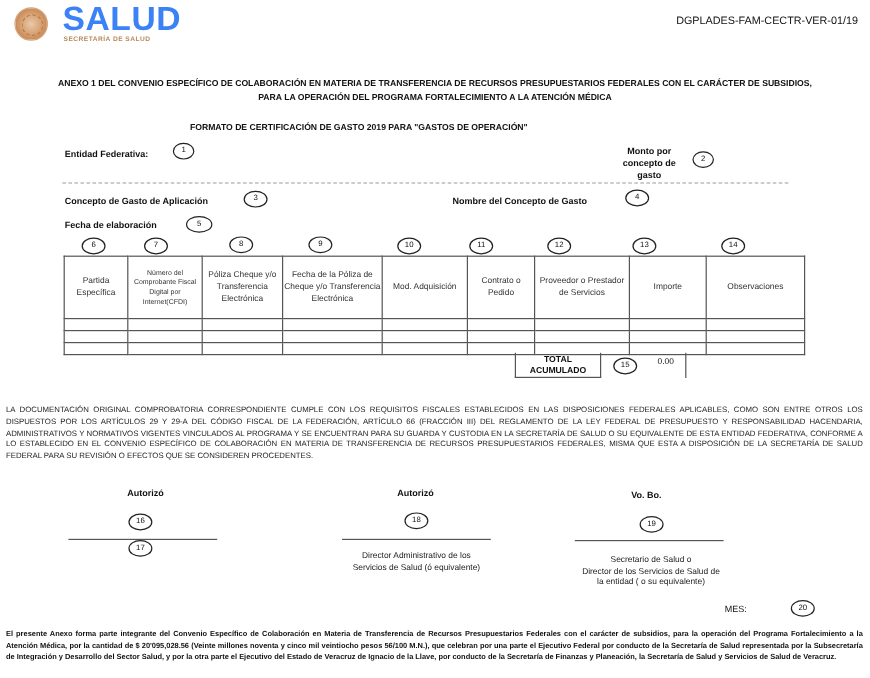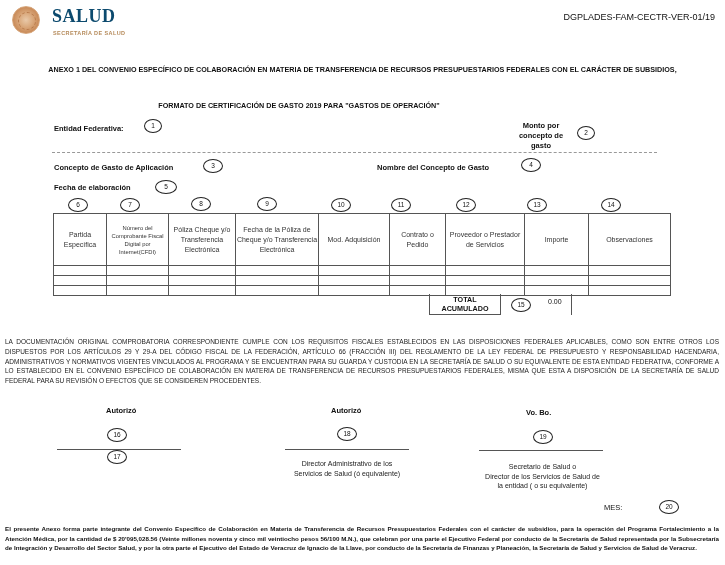--- a/index.html
+++ b/index.html
@@ -6,21 +6,21 @@
     html, body { width: 725px; height: 565px; background: #ffffff; overflow: hidden; }
     body { position: relative; font-family: "Liberation Sans", sans-serif; color: #111; }
     .abs { position: absolute; }
 
     
     .logo-seal { left: 12px; top: 6px; width: 28px; height: 28px; border-radius: 50%;
       background: radial-gradient(circle at 50% 50%, #e9c9a9 0%, #d9a77a 40%, #c98b59 70%, #e7c3a0 100%);
       border: 1px solid #d7a67b; }
     .logo-seal::after { content: ""; position: absolute; left: 5px; top: 5px; width: 16px; height: 16px; border-radius: 50%;
       border: 1px dashed #b7794a; }
-    .logo-word { left: 52px; top: 3px; font-family: Liberation Serif, serif; font-weight: bold; font-size: 18px; color: #0c4a6e; letter-spacing: 0.5px; line-height: 26px; }
+    .logo-word { left: 52px; top: 3px; font-family: Liberation Sans, sans-serif; font-weight: bold; font-size: 28px; color: #3b82f6; letter-spacing: 0.5px; line-height: 26px; }
     .logo-sub { left: 53px; top: 30px; font-size: 5.5px; font-weight: bold; color: #b58a5a; letter-spacing: 0.4px; }
     .doc-code { right: 10px; top: 12px; font-size: 9px; font-weight: normal; }
 
     .title1 { left: 0; width: 725px; top: 64px; text-align: center; font-size: 7.2px; font-weight: bold; line-height: 11px; }
     .title2 { left: 0; width: 598px; top: 101px; text-align: center; font-size: 7.2px; font-weight: bold; }
 
     .lbl { font-size: 7.5px; font-weight: bold; white-space: nowrap; }
     .circ { position: absolute; height: 14px; border: 1px solid #222; border-radius: 50%;
       font-size: 6.5px; text-align: center; line-height: 12px; background: #fff; }
 
@@ -49,20 +49,21 @@
 </head>
 <body>
 
 <div class="abs logo-seal"></div>
 <div class="abs logo-word">SALUD</div>
 <div class="abs logo-sub">SECRETARÍA DE SALUD</div>
 <div class="abs doc-code">DGPLADES-FAM-CECTR-VER-01/19</div>
 
 <div class="abs title1">
   <div>ANEXO 1 DEL CONVENIO ESPECÍFICO DE COLABORACIÓN EN MATERIA DE TRANSFERENCIA DE RECURSOS PRESUPUESTARIOS FEDERALES CON EL CARÁCTER DE SUBSIDIOS,</div>
+  <div>PARA LA OPERACIÓN DEL PROGRAMA FORTALECIMIENTO A LA ATENCIÓN MÉDICA</div>
 </div>
 <div class="abs title2">FORMATO DE CERTIFICACIÓN DE GASTO 2019 PARA "GASTOS DE OPERACIÓN"</div>
 
 <div class="abs lbl" style="left:54px; top:124px;">Entidad Federativa:</div>
 <div class="circ" style="left:144px; top:119px; width:18px;">1</div>
 
 <div class="abs lbl" style="left:516px; top:121px; text-align:center; line-height:10px; width:50px;">
   <div>Monto por</div>
   <div>concepto de</div>
   <div>gasto</div>

